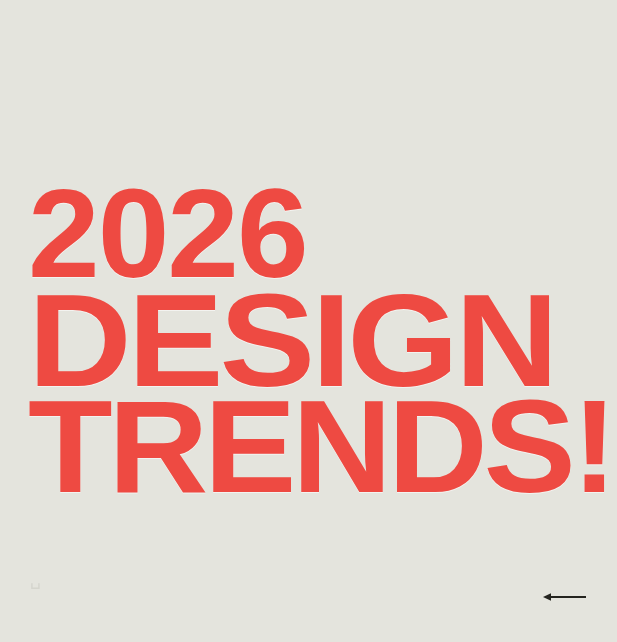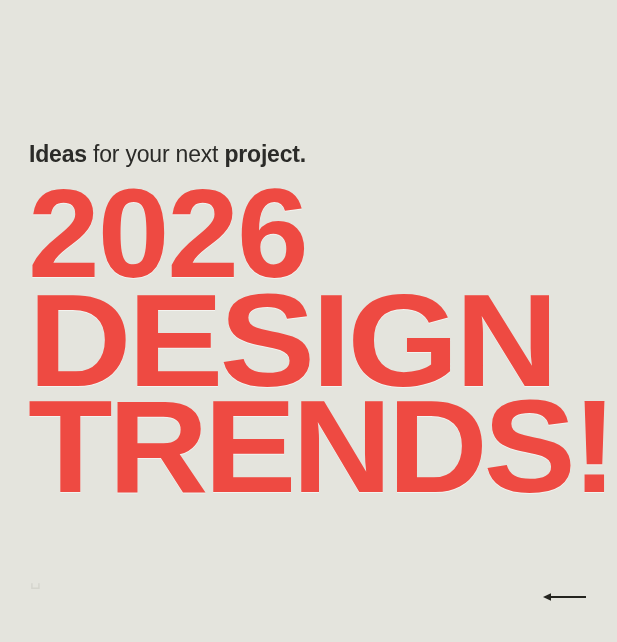--- a/index.html
+++ b/index.html
@@ -107,23 +107,20 @@
   }
   .arrow-wrap svg {
     display: block;
   }
 </style>
 </head>
 <body>
 
 <div id="poster">
 
-  <div class="subtitle">
-    <span class="st-strong">Ideas</span><span class="st-reg"> for your next </span><span class="st-strong">project.</span>
-  </div>
 
   <div class="headline">
     <span class="hl-line hl-2026">2026</span>
     <span class="hl-line hl-design">DESIGN</span>
     <span class="hl-line hl-trends">TRENDS!</span>
   </div>
 
   <div class="watermark">␣</div>
 
   <div class="arrow-wrap">

